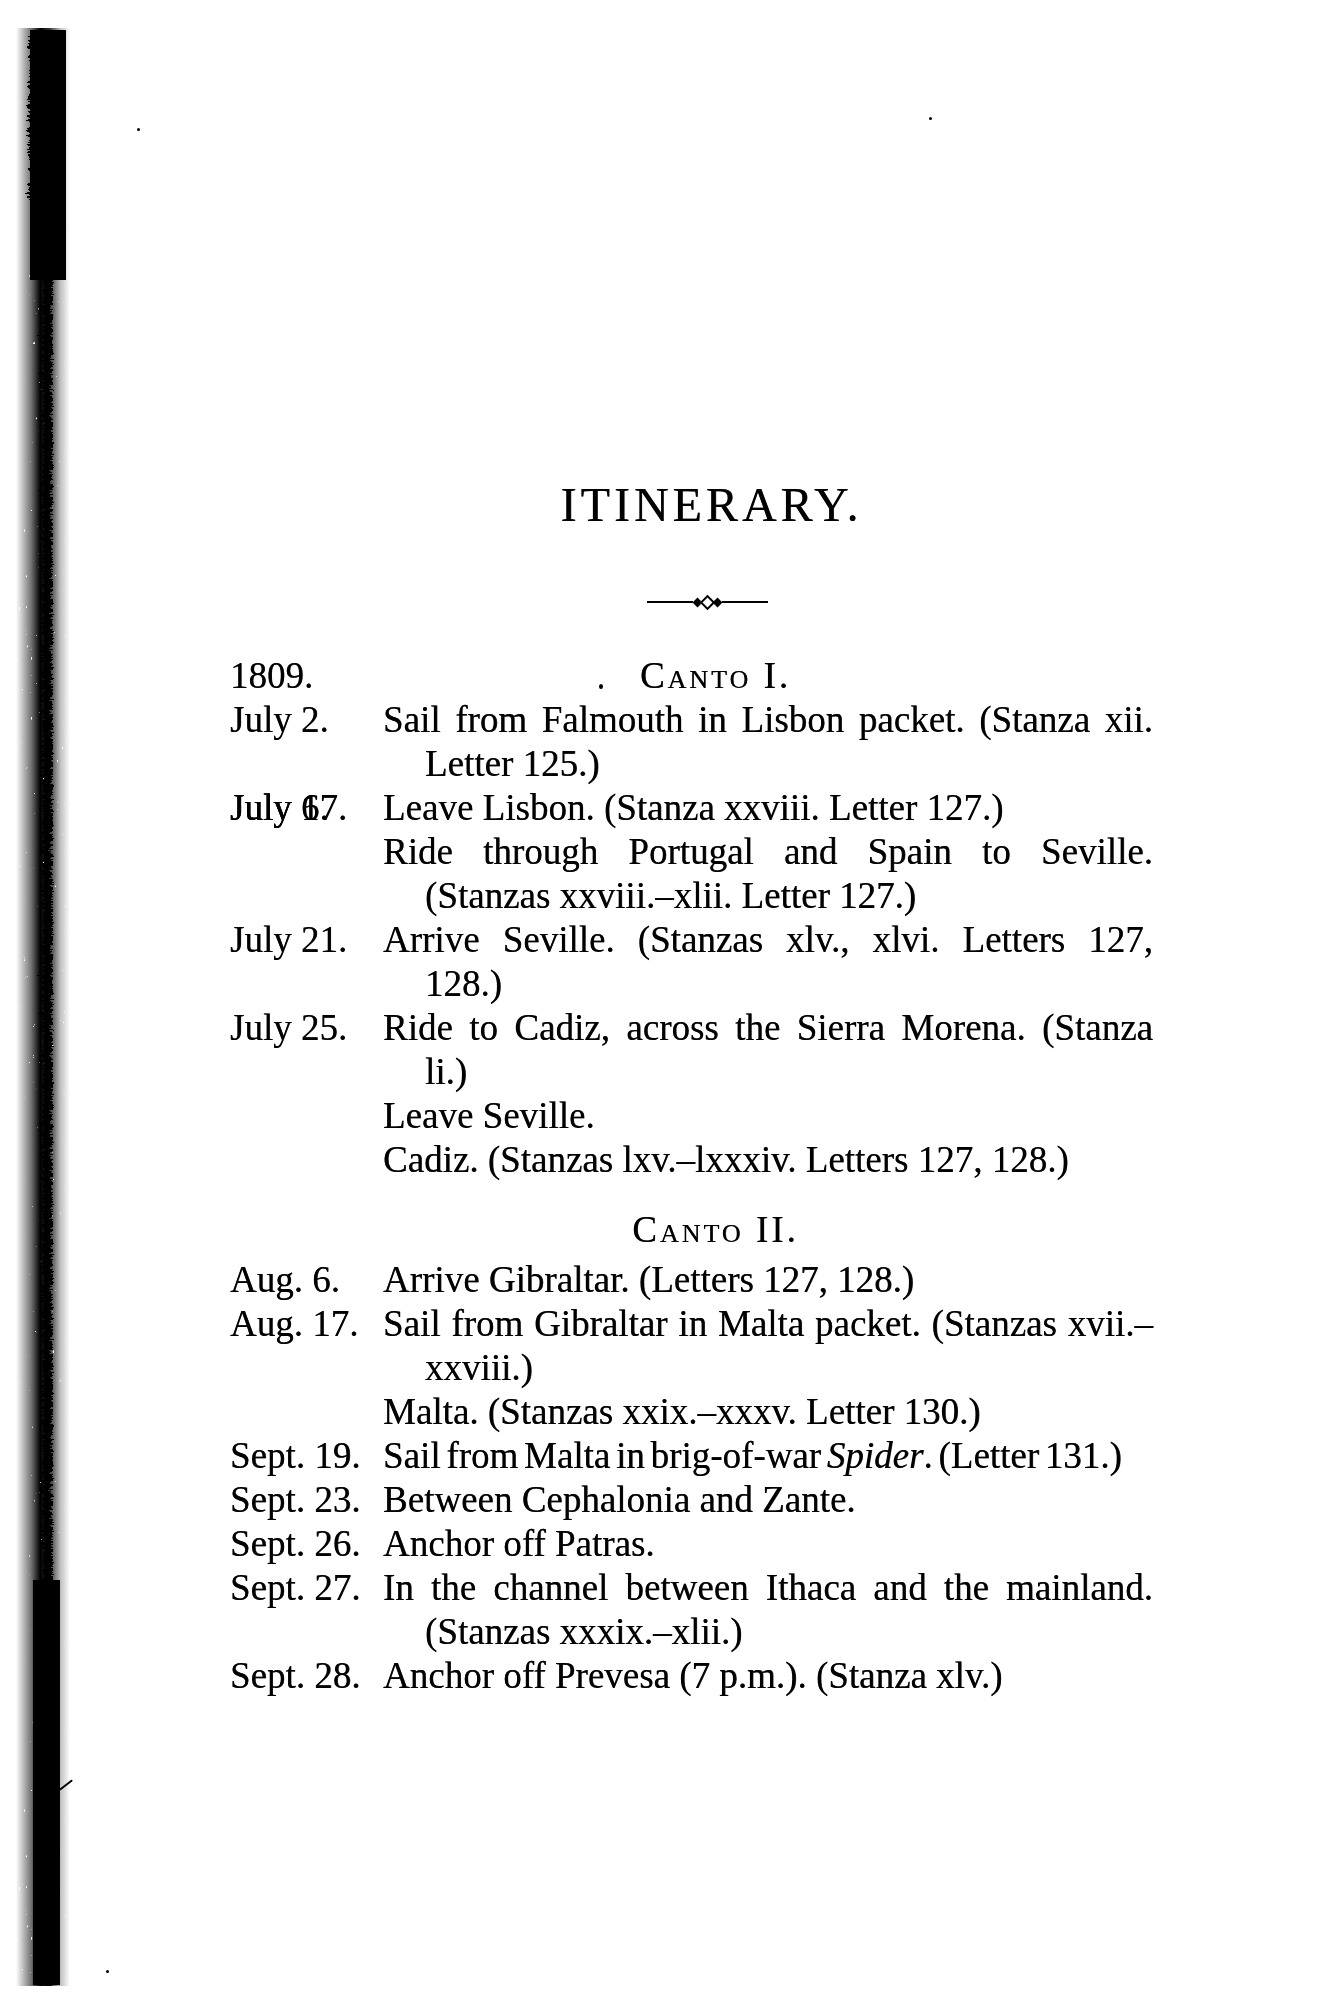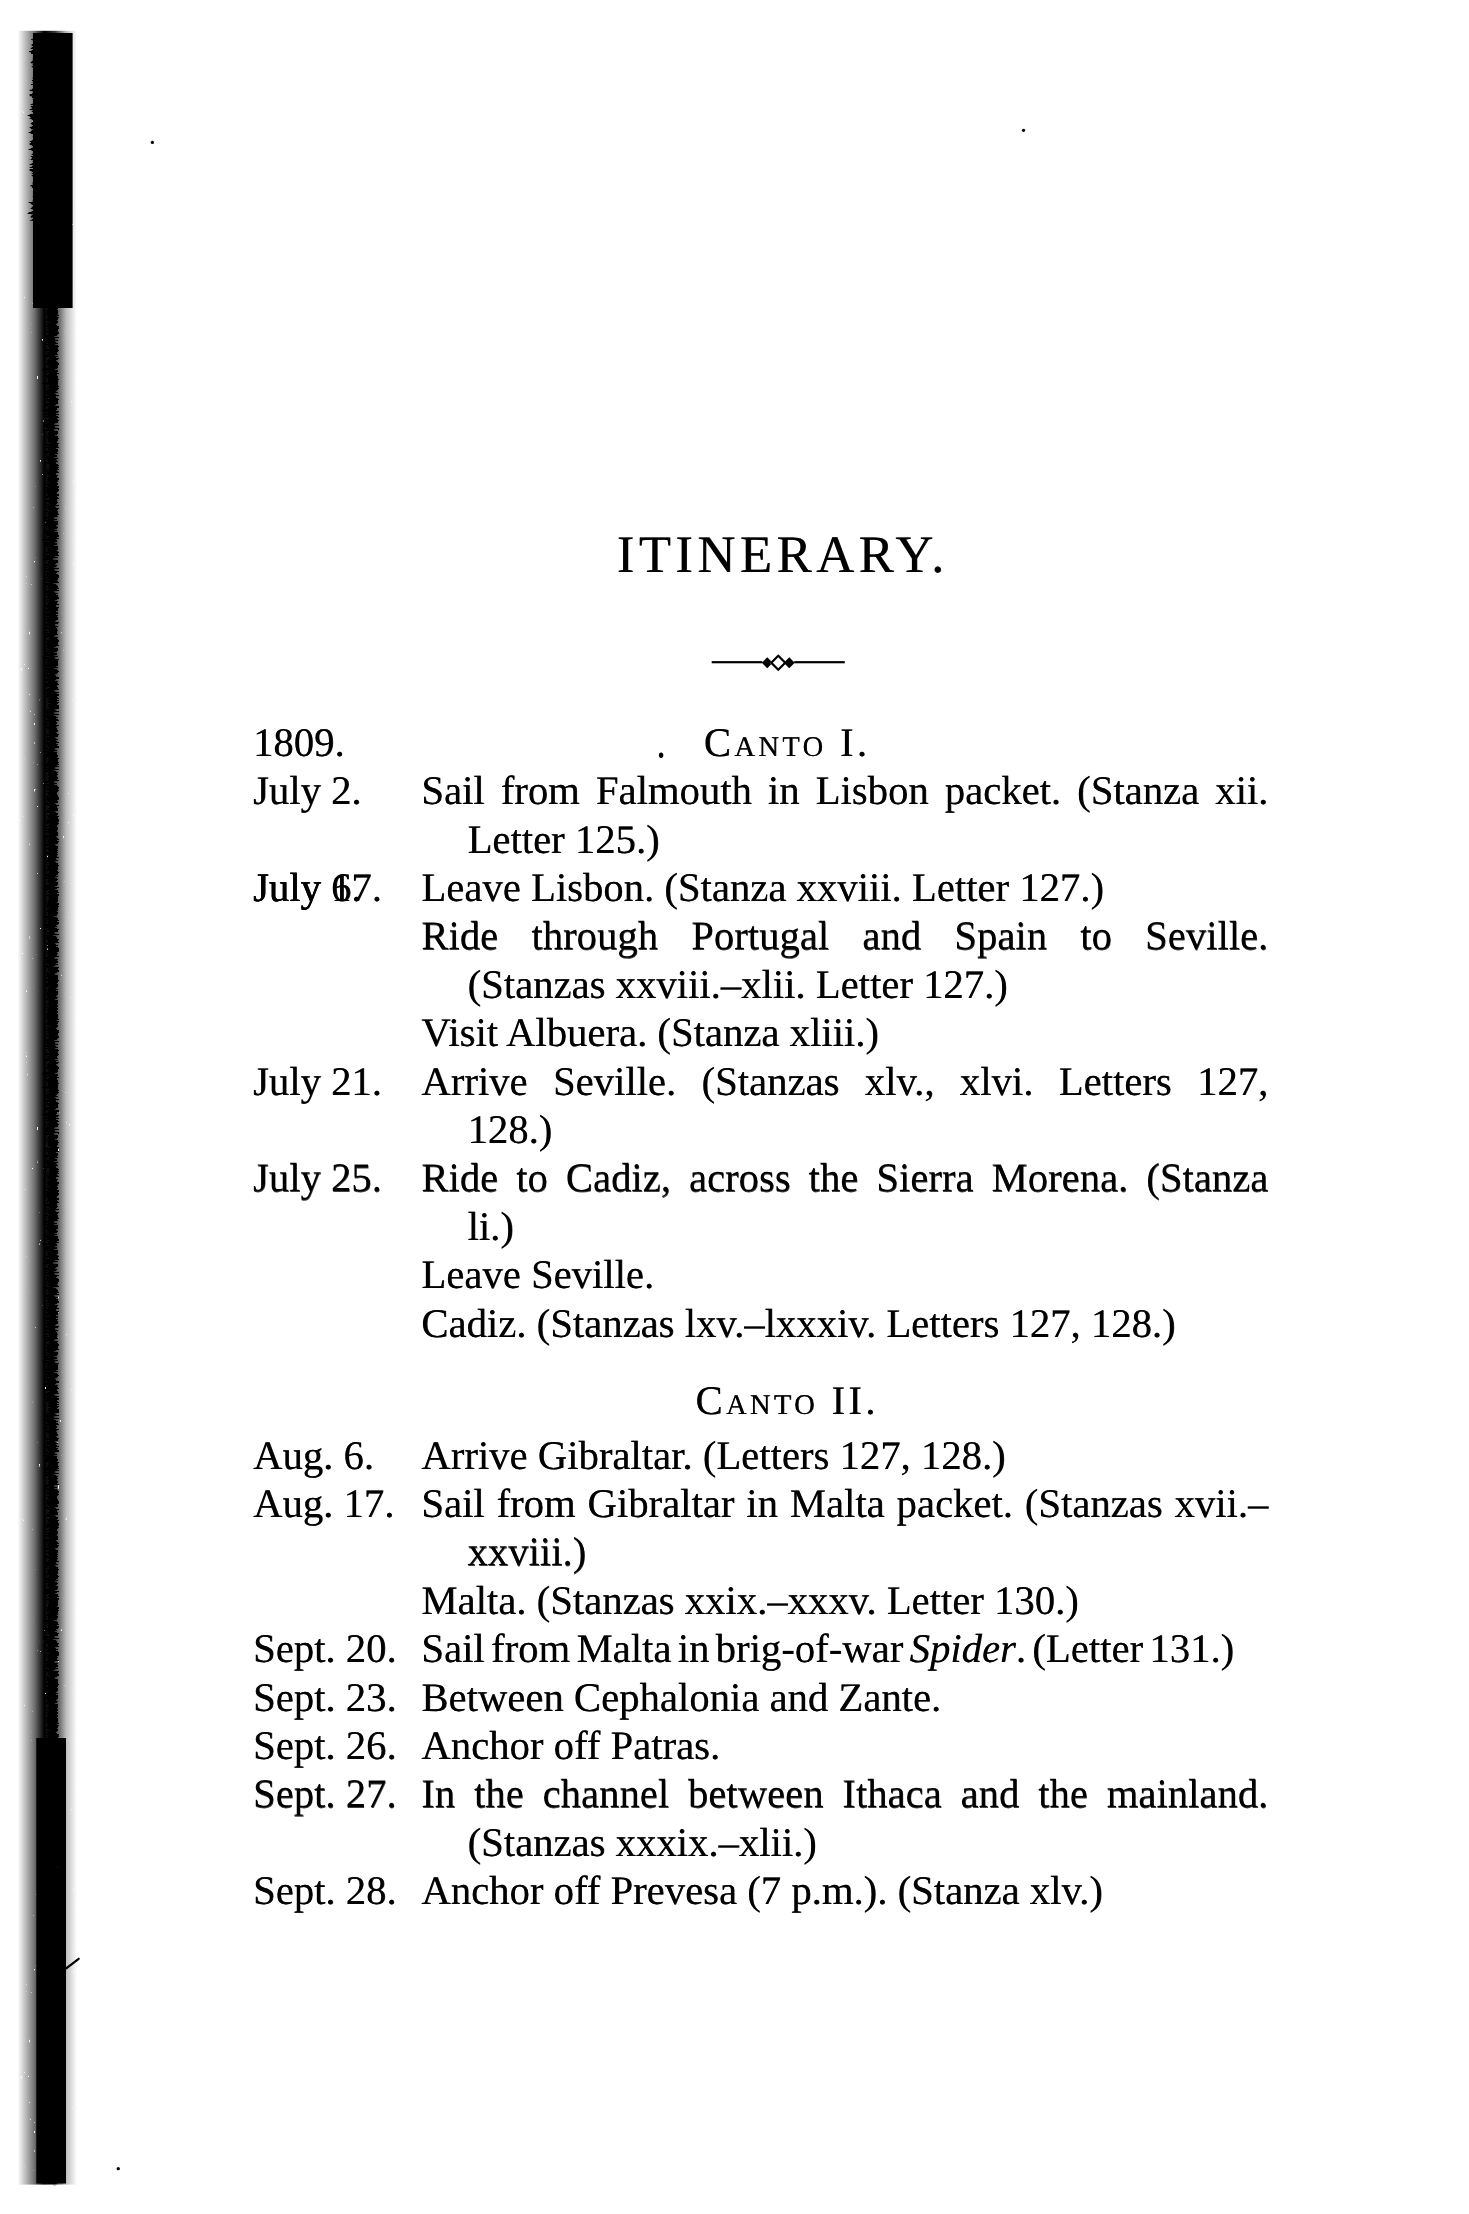--- a/index.html
+++ b/index.html
@@ -134,21 +134,20 @@
           </div>
         </div>
         <div class="entry">
           <span class="date">July 6.</span>
         </div>
         <div class="entry">
           <span class="date">July 17.</span>
           <div class="items">
             <p class="item"><span>Leave Lisbon.  (Stanza xxviii.  Letter 127.)</span></p>
             <p class="item"><span>Ride through Portugal and Spain to Seville.  (Stanzas xxviii.–xlii.  Letter 127.)</span></p>
-            <p class="item"><span>Visit Albuera.  (Stanza xliii.)</span></p>
           </div>
         </div>
         <div class="entry">
           <span class="date">July 21.</span>
           <div class="items">
             <p class="item"><span>Arrive Seville.  (Stanzas xlv., xlvi.  Letters 127, 128.)</span></p>
           </div>
         </div>
         <div class="entry">
           <span class="date">July 25.</span>
@@ -168,21 +167,21 @@
           </div>
         </div>
         <div class="entry">
           <span class="date">Aug. 17.</span>
           <div class="items">
             <p class="item"><span>Sail from Gibraltar in Malta packet.  (Stanzas xvii.–xxviii.)</span></p>
             <p class="item"><span>Malta.  (Stanzas xxix.–xxxv.  Letter 130.)</span></p>
           </div>
         </div>
         <div class="entry">
-          <span class="date">Sept. 20.</span>
+          <span class="date">Sept. 19.</span>
           <div class="items">
             <p class="item tight"><span>Sail from Malta in brig-of-war </span><span class="it">Spider</span><span>.  (Letter 131.)</span></p>
           </div>
         </div>
         <div class="entry">
           <span class="date">Sept. 23.</span>
           <div class="items">
             <p class="item"><span>Between Cephalonia and Zante.</span></p>
           </div>
         </div>

